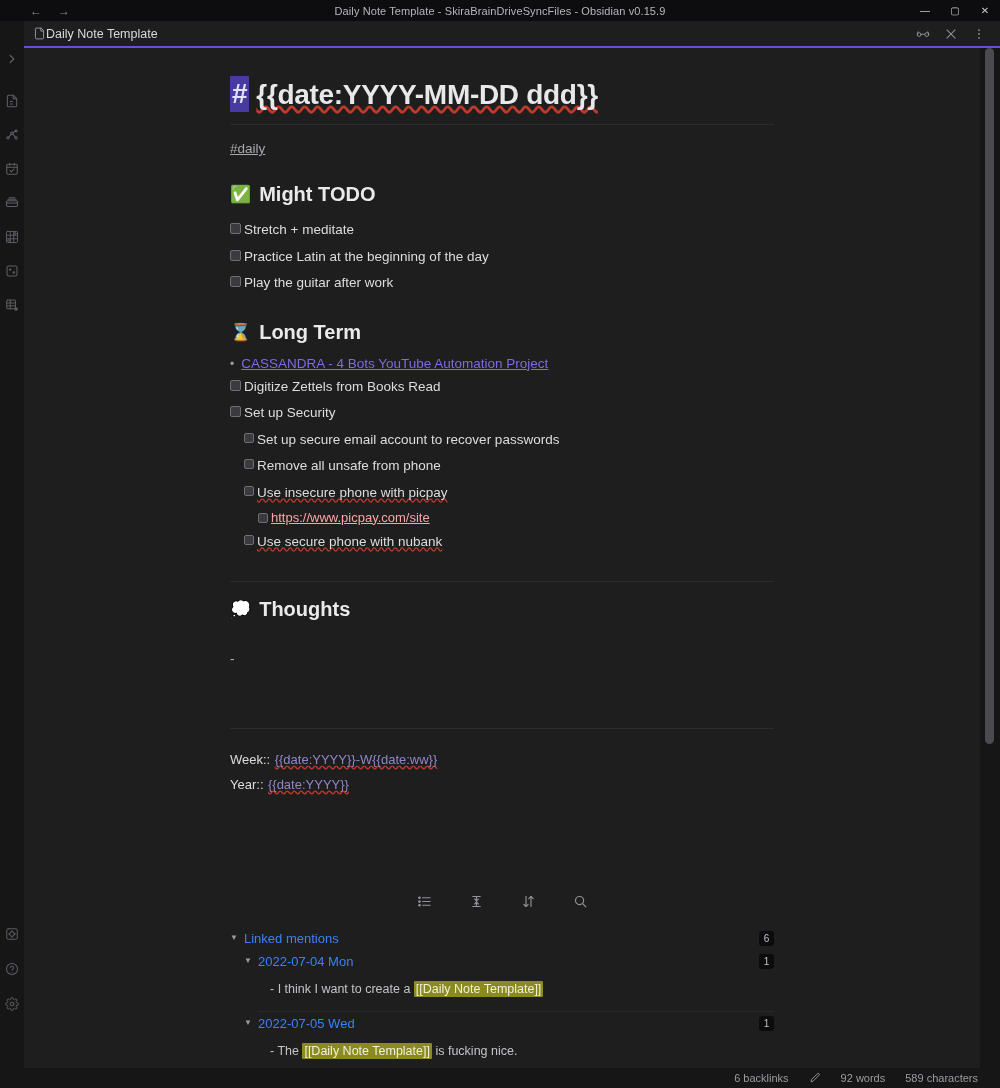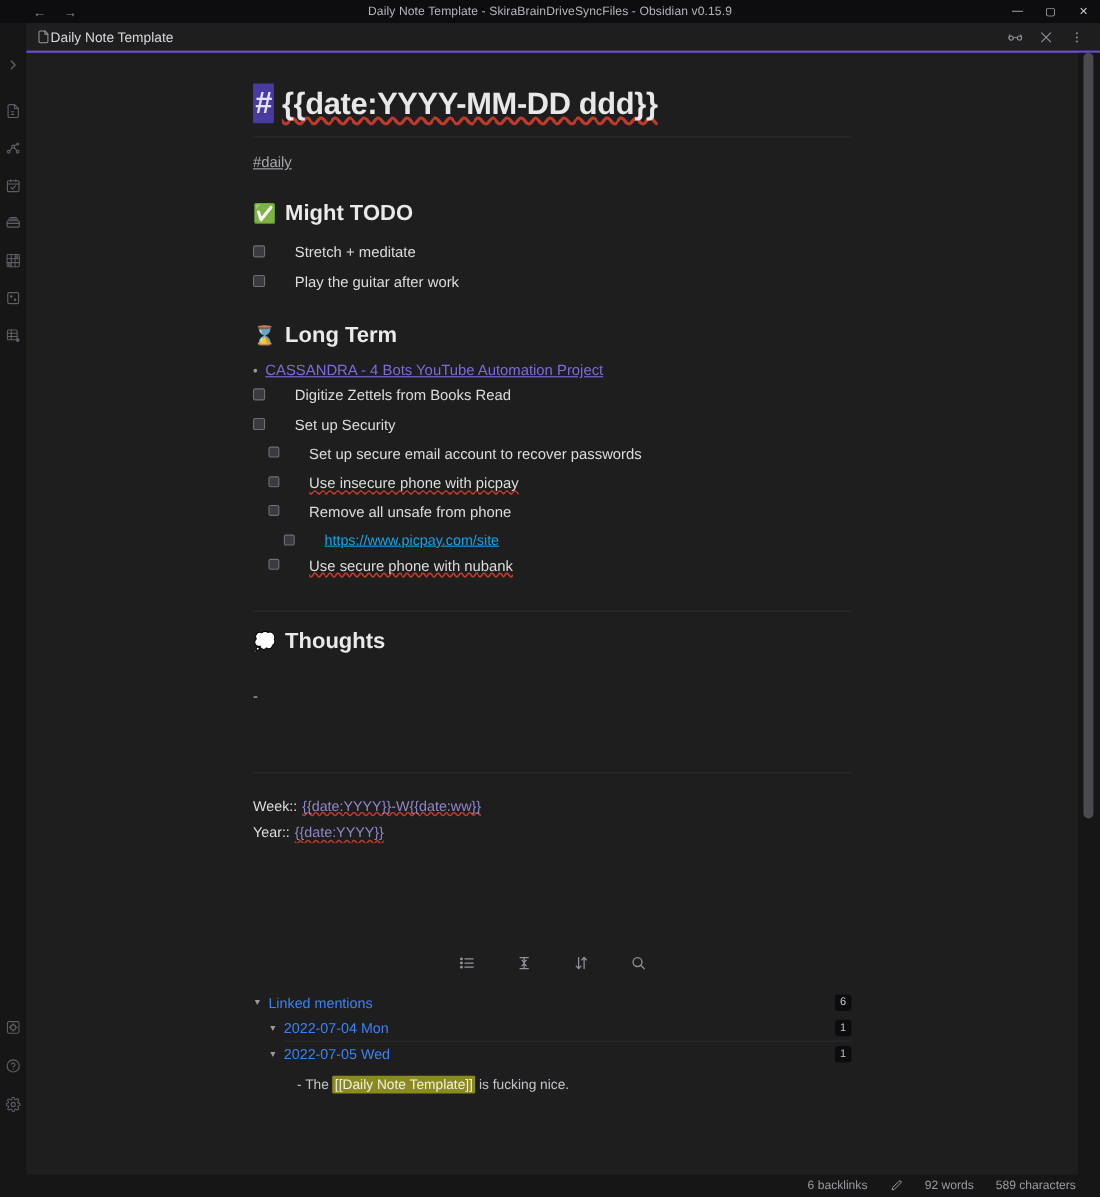--- a/index.html
+++ b/index.html
@@ -122,35 +122,35 @@
   .tag-line { margin-top: 14px; }
   .tag { color: #a7a7ae; font-size: 13.5px; text-decoration: underline; cursor: pointer; }
 
   h2.note-h2 {
     font-size: 20px; font-weight: 600; color: #eaeaec;
     display: flex; align-items: center; gap: 8px;
     margin-top: 26px; margin-bottom: 12px;
   }
   h2.note-h2 .emoji { font-size: 17px; line-height: 1; display: inline-flex; }
 
-  .task { display: flex; align-items: flex-start; gap: 27px; margin: 2px 0 3px 0; padding: 2px 0; }
+  .task { display: flex; align-items: flex-start; gap: 3px; margin: 2px 0 3px 0; padding: 2px 0; }
   .task .cb {
     width: 11px; height: 11px; margin-top: 3px; flex: 0 0 11px;
     border: 1px solid #6e6e75; border-radius: 2px; background: #3a3a3f;
     cursor: pointer;
   }
   .task .txt { font-size: 13.5px; line-height: 1.45; color: #dcdddf; }
   .task.lvl1 { padding-left: 14px; }
   .task.lvl2 { padding-left: 28px; }
   .task.lvl1 .cb, .task.lvl2 .cb { width: 10px; height: 10px; flex-basis: 10px; }
 
   .bullet-item { display: flex; align-items: baseline; gap: 7px; margin: 3px 0 4px 0; }
   .bullet-dot { color: #9a9aa2; font-size: 12px; line-height: 1; }
   .ilink { color: #7d6bdf; text-decoration: underline; font-size: 13.5px; cursor: pointer; }
-  .elink { color: #0ea5e9; text-decoration: underline; font-size: 13px; cursor: pointer; }
+  .elink { color: #fca5a5; text-decoration: underline; font-size: 13px; cursor: pointer; }
 
   .dash-line { font-size: 13.5px; color: #bdbdc3; margin-top: 30px; }
 
   .meta-block { margin-top: 18px; line-height: 1.55; }
   .meta-key { font-size: 13px; font-weight: 400; color: #dcdddf; }
   .meta-val { font-size: 13px; color: #8f87c9; }
 
   
   .backlinks { margin-top: 86px; }
   .bl-toolbar { display: flex; justify-content: center; gap: 30px; padding: 8px 0 14px 0; }
@@ -371,20 +371,24 @@
       <h2 class="note-h2">
         <span class="emoji">✅</span>
         <span>Might TODO</span>
       </h2>
       <div class="task">
         <span class="cb"></span>
         <span class="txt">Stretch + meditate</span>
       </div>
       <div class="task">
         <span class="cb"></span>
+        <span class="txt">Practice Latin at the beginning of the day</span>
+      </div>
+      <div class="task">
+        <span class="cb"></span>
         <span class="txt">Play the guitar after work</span>
       </div>
 
       <h2 class="note-h2">
         <span class="emoji">⌛</span>
         <span>Long Term</span>
       </h2>
       <div class="bullet-item">
         <span class="bullet-dot">•</span>
         <span class="ilink">CASSANDRA - 4 Bots YouTube Automation Project</span>
@@ -396,25 +400,25 @@
       <div class="task">
         <span class="cb"></span>
         <span class="txt">Set up Security</span>
       </div>
       <div class="task lvl1">
         <span class="cb"></span>
         <span class="txt">Set up secure email account to recover passwords</span>
       </div>
       <div class="task lvl1">
         <span class="cb"></span>
+        <span class="txt">Remove all unsafe from phone</span>
+      </div>
+      <div class="task lvl1">
+        <span class="cb"></span>
         <span class="txt spell">Use insecure phone with picpay</span>
-      </div>
-      <div class="task lvl1">
-        <span class="cb"></span>
-        <span class="txt">Remove all unsafe from phone</span>
       </div>
       <div class="task lvl2">
         <span class="cb"></span>
         <span class="elink">https://www.picpay.com/site</span>
       </div>
       <div class="task lvl1">
         <span class="cb"></span>
         <span class="txt spell">Use secure phone with nubank</span>
       </div>
 
@@ -481,20 +485,23 @@
           <span class="bl-title">Linked mentions</span>
           <span class="bl-count">6</span>
         </div>
 
         <div class="bl-group">
           <div class="bl-row">
             <span class="caret">▼</span>
             <span class="bl-title">2022-07-04 Mon</span>
             <span class="bl-count">1</span>
           </div>
+          <div class="bl-snippet">
+            <span>- I think I want to create a </span><span class="hl">[[Daily Note Template]]</span><span></span>
+          </div>
           <div class="bl-sep"></div>
         </div>
 
         <div class="bl-group">
           <div class="bl-row">
             <span class="caret">▼</span>
             <span class="bl-title">2022-07-05 Wed</span>
             <span class="bl-count">1</span>
           </div>
           <div class="bl-snippet">

